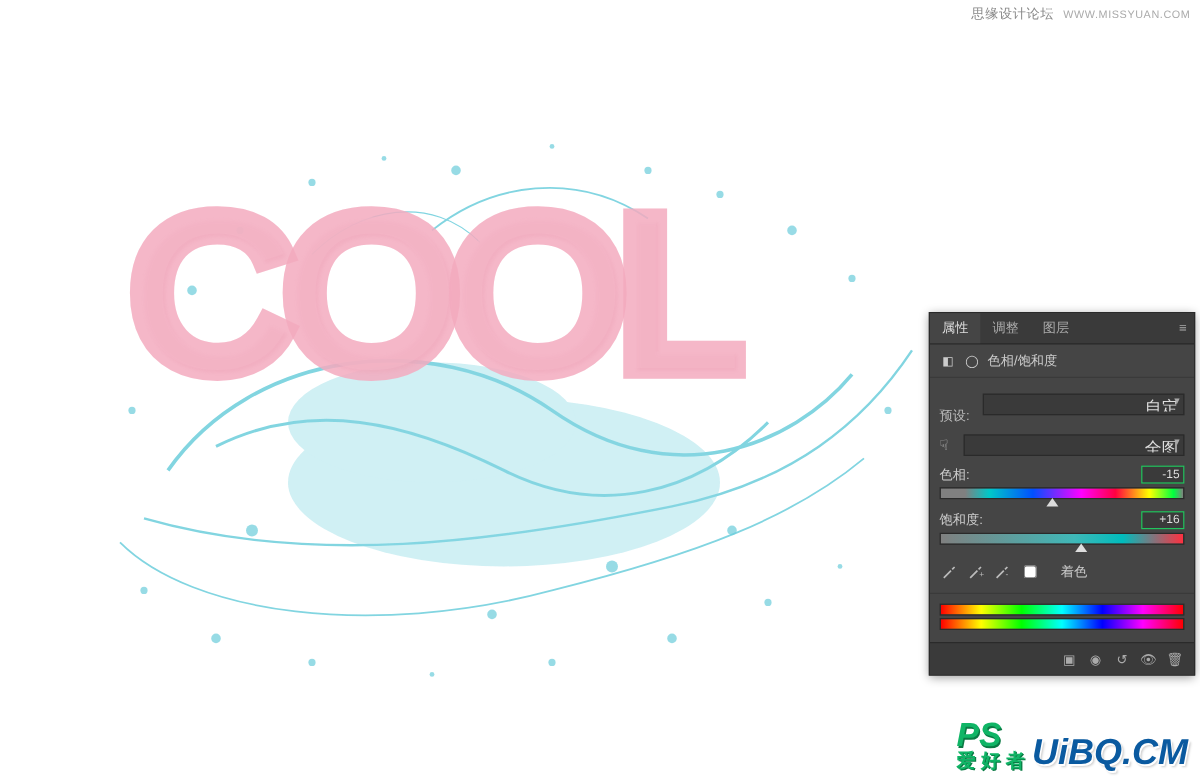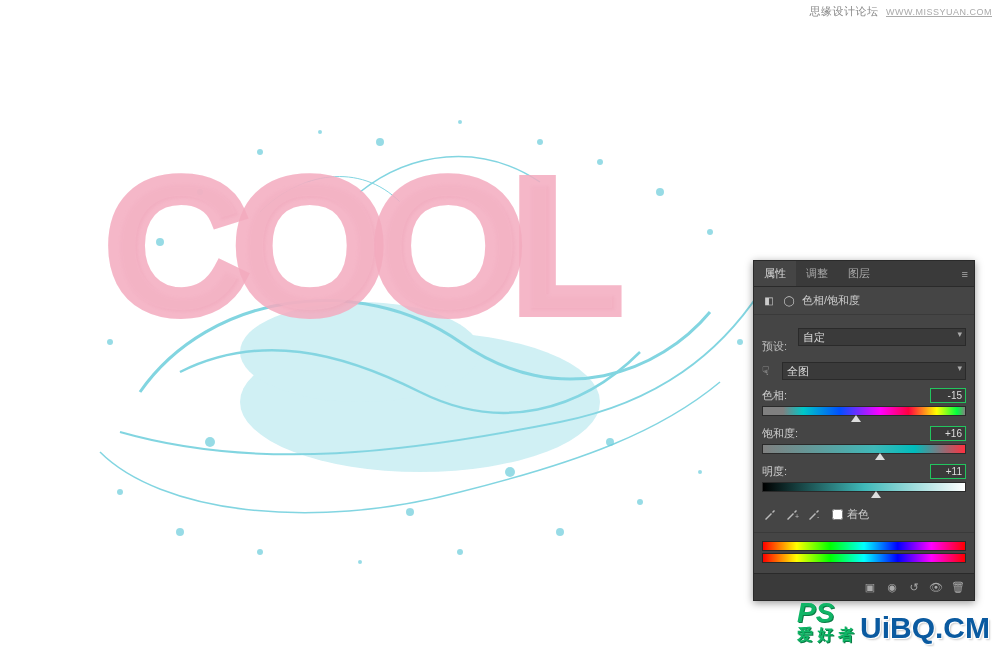--- a/index.html
+++ b/index.html
@@ -17,21 +17,20 @@
     top: 4px;
     right: 8px;
     font-size: 11px;
     color: #888;
     letter-spacing: 0.5px;
   }
   .top-watermark .sub {
     font-size: 9px;
     color: #aaa;
     margin-left: 4px;
-    text-decoration: underline;
   }
 
   .canvas {
     position: absolute;
     left: 0;
     top: 12px;
     width: 899px;
     height: 647px;
   }
 
@@ -56,21 +55,21 @@
     -webkit-text-stroke: 18px rgba(243,170,190,0.85);
     -webkit-text-fill-color: rgba(255,255,255,0.5);
     letter-spacing: -8px;
     text-shadow: 2px 2px 3px rgba(200,120,140,0.4);
     transform: scaleX(1.05);
   }
 
   
   .panel {
     position: absolute;
-    right: 25px;
+    right: 4px;
     top: 260px;
     width: 222px;
     background: #454545;
     color: #ccc;
     font-size: 11px;
     border: 1px solid #2a2a2a;
     box-shadow: 0 2px 8px rgba(0,0,0,0.4);
   }
 
   .panel-tabs {
@@ -115,25 +114,26 @@
     align-items: center;
     padding: 4px 8px;
     gap: 6px;
   }
   .row .lbl { width: 30px; color: #bbb; margin-top: 20px; }
   .select {
     flex: 1;
     background: #3a3a3a;
     border: 1px solid #2a2a2a;
     color: #ddd;
-    font-size: 11px;
+    font-size: 14px;
     padding: 2px 4px;
     height: 18px;
     appearance: none;
     position: relative;
+    text-align: right;
   }
   .select-wrap { flex:1; position: relative; display:flex; }
   .select-wrap::after {
     content: "▾";
     position: absolute;
     right: 4px; top: 1px;
     font-size: 9px;
     color: #aaa;
     pointer-events: none;
   }
@@ -193,21 +193,21 @@
     padding: 8px 8px 10px 8px;
     border-bottom: 1px solid #3a3a3a;
   }
   .eyedrop {
     width: 16px; height: 16px;
     color: #bbb;
     cursor: pointer;
     display:inline-flex; align-items:center; justify-content:center;
   }
   .chk {
-    display: flex; align-items: center; gap: 4px;
+    display: flex; align-items: center; gap: 20px;
     margin-left: 4px;
   }
   .chk input { width: 11px; height: 11px; }
 
   .gradient-bars {
     padding: 8px;
   }
   .gbar {
     height: 10px;
     background: linear-gradient(90deg,#ff0000,#ffff00,#00ff00,#00ffff,#0000ff,#ff00ff,#ff0000);
@@ -250,20 +250,21 @@
     font-style: italic;
     line-height: 1;
     margin-top: 32px;
   }
   .wm-ps .sub { font-size: 16px; color:#10b566; font-style: normal; display:block; text-align:right; font-weight:700;}
   .wm-uibo {
     font-family: Arial Black, sans-serif;
     font-weight: 900;
     font-size: 30px;
     color: #0a5aa0;
+    font-style: italic;
     text-shadow: 1px 1px 0 #fff, 2px 2px 2px rgba(0,0,0,0.2);
     line-height: 1;
   }
 </style>
 </head>
 <body>
 
 <div class="top-watermark">
   <span>思缘设计论坛</span>
   <span class="sub">WWW.MISSYUAN.COM</span>
@@ -358,29 +359,20 @@
   <div class="slider-row">
     <div class="slider-head">
       <span>饱和度:</span>
       <input class="val" value="+16" style="">
     </div>
     <div class="track sat">
       <div class="thumb" style="left:58%"></div>
     </div>
   </div>
 
-  <div class="slider-row">
-    <div class="slider-head">
-      <span>明度:</span>
-      <input class="val" value="+11" style="">
-    </div>
-    <div class="track light">
-      <div class="thumb" style="left:56%"></div>
-    </div>
-  </div>
 
   <div class="eyedrop-row">
     <span class="eyedrop">
       <svg width="14" height="14" viewBox="0 0 14 14">
           <path d="M2 12 L8 6 L9 7 L3 13 Z M9 5 L11 3 L12 4 L10 6 Z" fill="#bbb"></path>
         </svg>
     </span>
     <span class="eyedrop">
       <svg width="14" height="14" viewBox="0 0 14 14">
           <path d="M2 12 L8 6 L9 7 L3 13 Z M9 5 L11 3 L12 4 L10 6 Z" fill="#bbb"></path>

